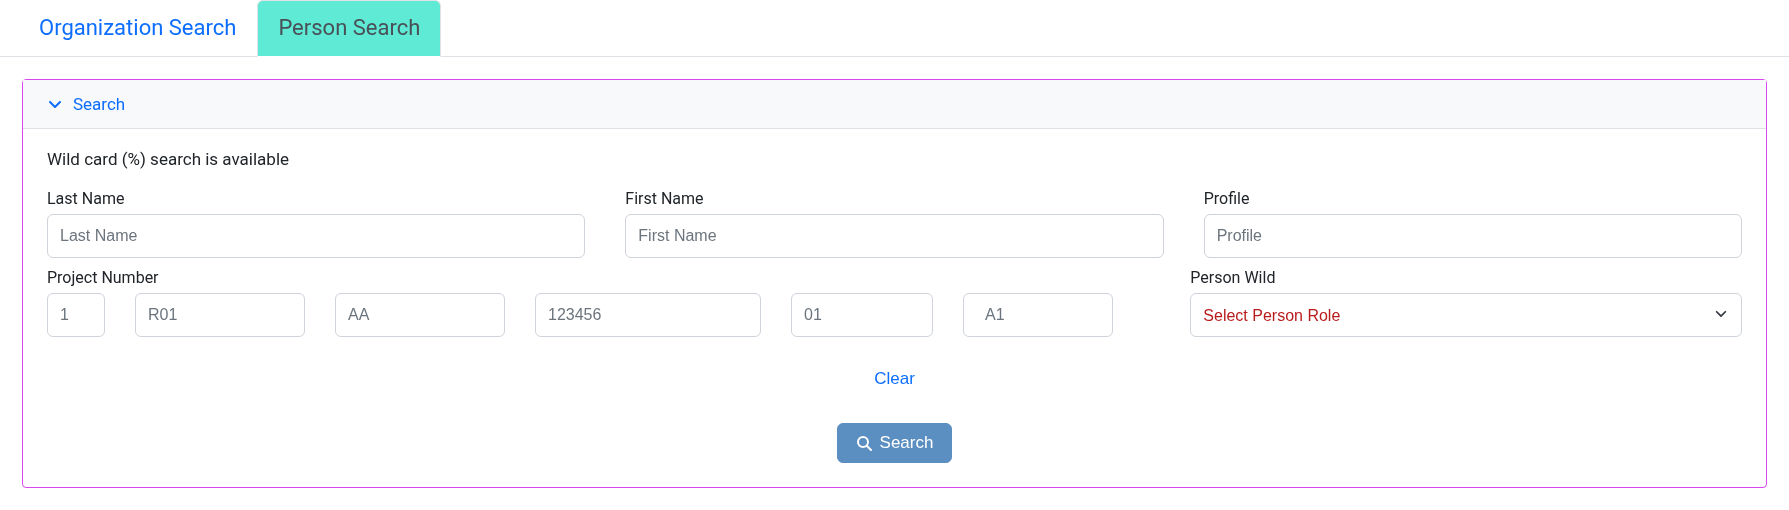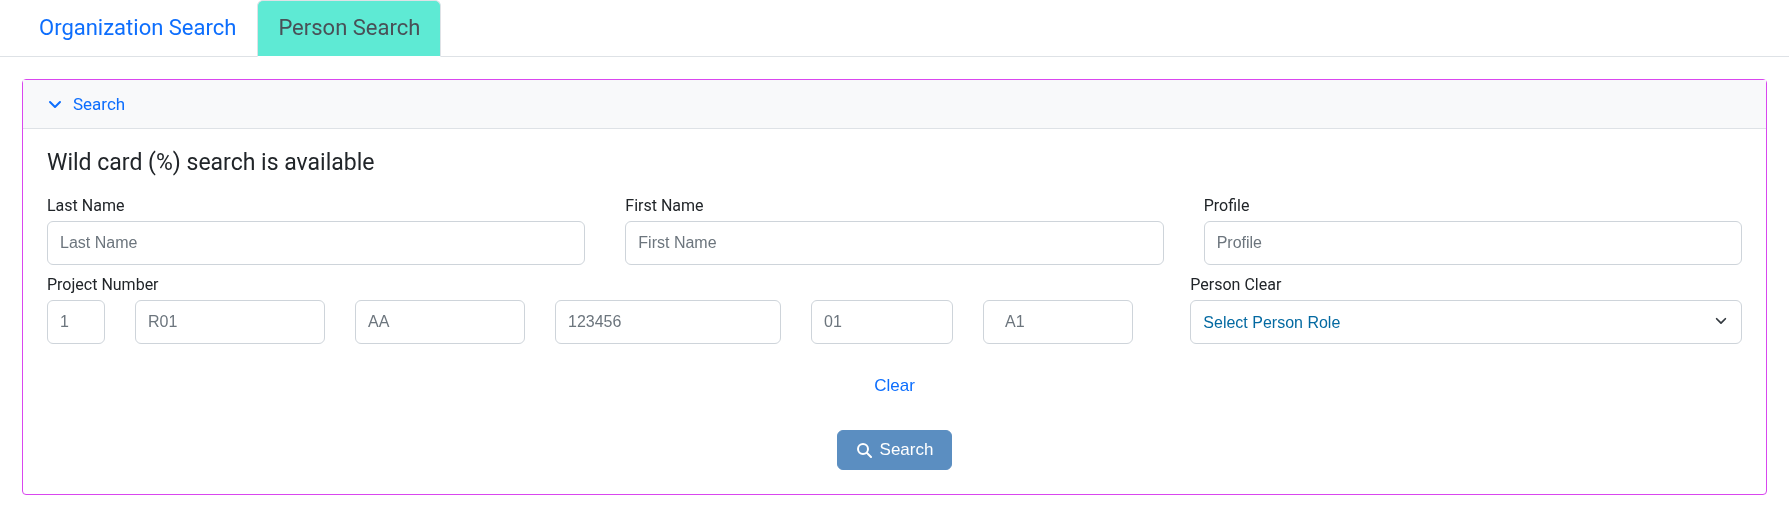--- a/index.html
+++ b/index.html
@@ -55,21 +55,21 @@
   }
   .chevron svg { display: block; }
   .panel-title {
     color: #0d6efd;
     font-size: 17px;
   }
   .panel-body {
     padding: 20px 24px 24px 24px;
   }
   .hint {
-    font-size: 23px;
+    font-size: 17px;
     color: #212529;
     margin-bottom: 20px;
   }
   .row {
     display: flex;
     gap: 40px;
     margin-bottom: 6px;
   }
   .col3 {
     flex: 1 1 0;
@@ -92,33 +92,33 @@
     border-radius: 6px;
     outline: none;
   }
   .input::placeholder { color: #6c757d; }
   .pn-group {
     display: flex;
     gap: 30px;
   }
   .pn-group .input { text-align: left; }
   .pn1  { width: 58px; }
-  .pn2  { width: 190px; }
+  .pn2  { width: 170px; }
   .pn3  { width: 170px; }
   .pn4  { width: 226px; }
   .pn5  { width: 142px; }
   .pn6  { width: 150px; padding-left: 21px; }
   .select-wrap {
     position: relative;
   }
   .select {
     appearance: none;
     -webkit-appearance: none;
     padding-right: 36px;
-    color: #0369a1;
+    color: #b91c1c;
     cursor: pointer;
   }
   .select-caret {
     position: absolute;
     right: 14px;
     top: 50%;
     transform: translateY(-50%);
     pointer-events: none;
     color: #343a40;
   }
@@ -199,21 +199,21 @@
         <div class="pn-group">
           <input class="input pn1" type="text" placeholder="1" style="">
           <input class="input pn2" type="text" placeholder="R01" style="">
           <input class="input pn3" type="text" placeholder="AA" style="">
           <input class="input pn4" type="text" placeholder="123456" style="">
           <input class="input pn5" type="text" placeholder="01" style="">
           <input class="input pn6" type="text" placeholder="A1" style="">
         </div>
       </div>
       <div class="col3">
-        <div class="label">Person Clear</div>
+        <div class="label">Person Wild</div>
         <div class="select-wrap">
           <select class="select">
             <option selected="">Select Person Role</option>
           </select>
           <span class="select-caret">
             <svg width="14" height="14" viewBox="0 0 16 16" fill="none" stroke="#343a40" stroke-width="2" stroke-linecap="round" stroke-linejoin="round">
                 <polyline points="3,6 8,11 13,6"></polyline>
               </svg>
           </span>
         </div>

